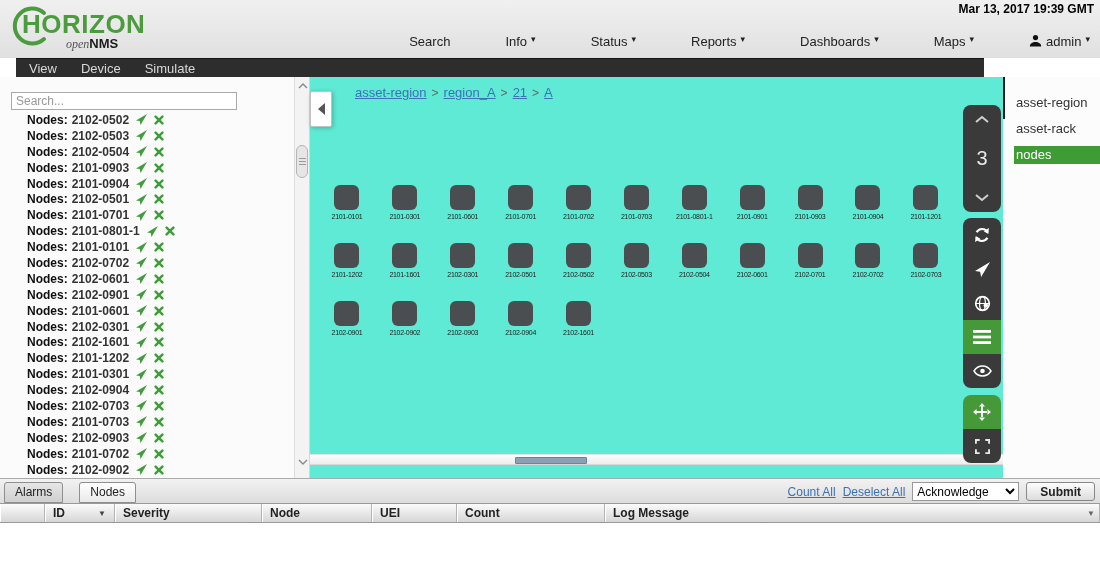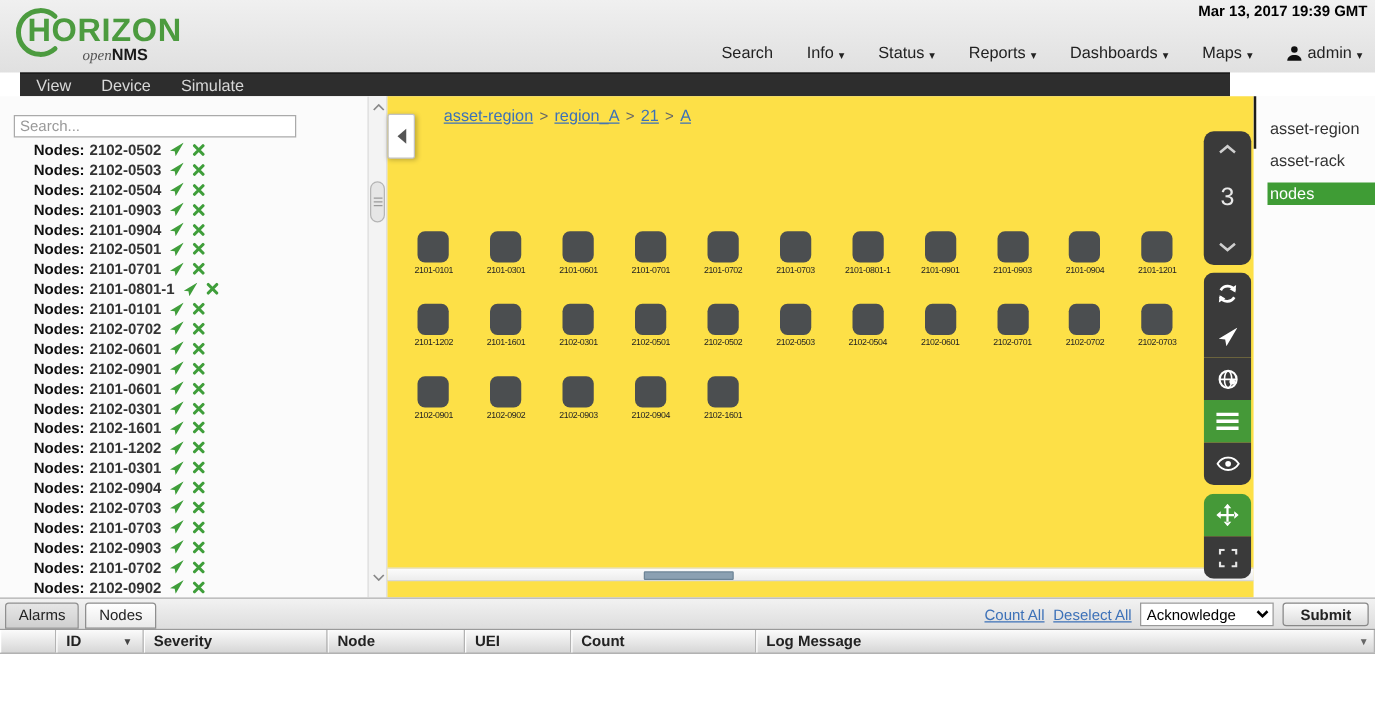--- a/index.html
+++ b/index.html
@@ -12,21 +12,21 @@
     background:linear-gradient(#f0f0f0,#e0e0e0); }
   .logo { position:absolute; left:8px; top:3px; width:130px; height:52px; }
   .logo-arc { position:absolute; left:0; top:2px; }
   .lg-h { position:absolute; left:14px; top:6px; font-size:26px; font-weight:600;
     color:#4c9b3f; letter-spacing:.5px; }
   .lg-sub { position:absolute; left:58px; top:33px; font-size:13px; color:#222; }
   .lg-sub i { font-family:"Liberation Serif", serif; font-style:italic; color:#555; font-size:12px; }
   .lg-sub b { color:#1a1a1a; }
   .dt { position:absolute; right:6px; top:2px; font-size:12px; font-weight:bold; color:#000; }
   .topnav { position:absolute; right:10px; top:34px; display:flex; gap:27px; align-items:center; }
-  .nav-item { font-size:13px; color:#222; cursor:pointer; display:flex; align-items:flex-end; }
+  .nav-item { font-size:13px; color:#222; cursor:pointer; display:flex; align-items:flex-start;margin-left:28px; }
   .caret { font-size:9px; color:#222; margin-left:4px; }
   .user-glyph { margin-right:4px; display:inline-flex; }
 
   
   .menubar { position:absolute; left:0; top:58px; width:968px; height:19px;
     background:#2d2d2d; border-top:1px solid #141414; display:flex; align-items:center; padding-left:13px;margin-left:16px; }
   .menu-item { color:#d8d8d8; font-size:13px; margin-right:24px; cursor:pointer; }
 
   
   .lpanel { position:absolute; left:0; top:77px; width:310px; height:401px;
@@ -46,21 +46,21 @@
     background:#f3f3f3; border-left:1px solid #ddd; }
   .sb-btn { position:absolute; left:2px; width:11px; height:12px; display:flex;
     align-items:center; justify-content:center; cursor:pointer; }
   .sb-up { top:3px; } .sb-dn { bottom:10px; }
   .sb-thumb { position:absolute; left:1px; top:68px; width:12px; height:33px;
     background:#e6e6e6; border:1px solid #b5b5b5; border-radius:6px; cursor:grab;
     display:flex; flex-direction:column; align-items:center; justify-content:center; gap:2px; }
   .sb-thumb span { display:block; width:7px; height:1px; background:#9a9a9a; }
 
   
-  .map { position:absolute; left:310px; top:77px; width:693px; height:401px; background:#fde047; }
+  .map { position:absolute; left:310px; top:77px; width:693px; height:401px; background:#5eead4; }
   .collapse-btn { position:absolute; left:0; top:14px; width:22px; height:36px; background:#fff;
     border:1px solid #c2c2c2; border-radius:2px; box-shadow:1px 1px 4px rgba(0,0,0,.25);
     display:flex; align-items:center; justify-content:center; cursor:pointer; }
   .collapse-tri { width:0; height:0; border-top:6px solid transparent;
     border-bottom:6px solid transparent; border-right:7px solid #555; }
   .bc { position:absolute; left:45px; top:8px; font-size:13px; color:#666; }
   .bc a { color:#3c71b8; text-decoration:underline; cursor:pointer; }
   .bc .sep { margin:0 5px; color:#666; font-size:12px; }
   .grid { position:absolute; left:8px; top:108px; }
   .grow { display:flex; margin-bottom:23px; }
@@ -89,21 +89,21 @@
   .redge { position:absolute; left:0; top:0; width:2px; height:42px; background:#1d1d1d; }
   .layers { padding-top:13px; }
   .layer { height:26px; line-height:26px; padding-left:13px; font-size:13px; color:#333; cursor:pointer; white-space:nowrap; }
   .layer.sel { height:18px; line-height:18px; margin:4px 0 4px 11px; padding-left:2px;
     background:#3f9c35; color:#fff; }
 
   
   .ftr { position:absolute; left:0; top:478px; width:1100px; height:86px; background:#fff; }
   .tabbar { position:absolute; left:0; top:0; width:1100px; height:25px;
     background:linear-gradient(#f2f2f2,#dddddd); border-top:1px solid #aaa; }
-  .tabs { position:absolute; left:4px; top:3px; display:flex; gap:5px; }
+  .tabs { position:absolute; left:4px; top:3px; display:flex; gap:16px; }
   .tab { height:21px; line-height:19px; padding:0 10px; font-size:12px; color:#222;
     border:1px solid #8f8f8f; border-radius:3px 3px 0 0; cursor:pointer;
     background:linear-gradient(#ffffff,#e9e9e9); }
   .tab.active { background:linear-gradient(#e6e6e6,#cfcfcf); font-weight:normal; }
   .ftr-right { position:absolute; right:5px; top:3px; display:flex; align-items:center; gap:7px; }
   .sel-link { font-size:12px; color:#3c71b8; text-decoration:underline; cursor:pointer; }
   .ack-select { height:19px; font-size:12px; width:107px; border:1px solid #999;
     font-family:"Liberation Sans", sans-serif; background:#fff; }
   .submit-btn { height:19px; padding:0 13px; font-size:12px; font-weight:bold; color:#222;
     background:linear-gradient(#fdfdfd,#dcdcdc); border:1px solid #888; border-radius:3px; cursor:pointer;

